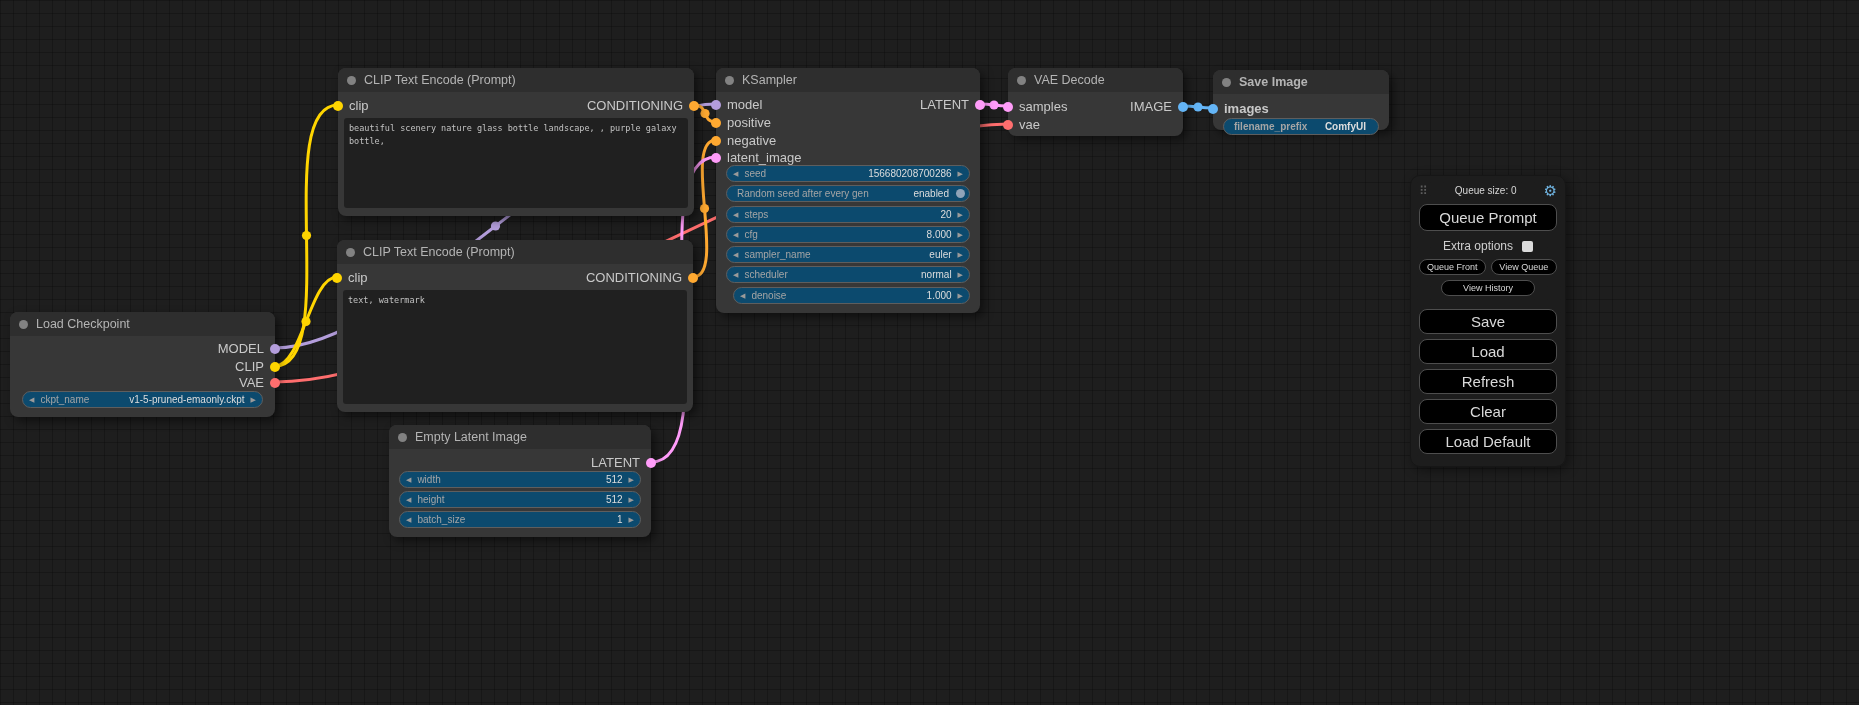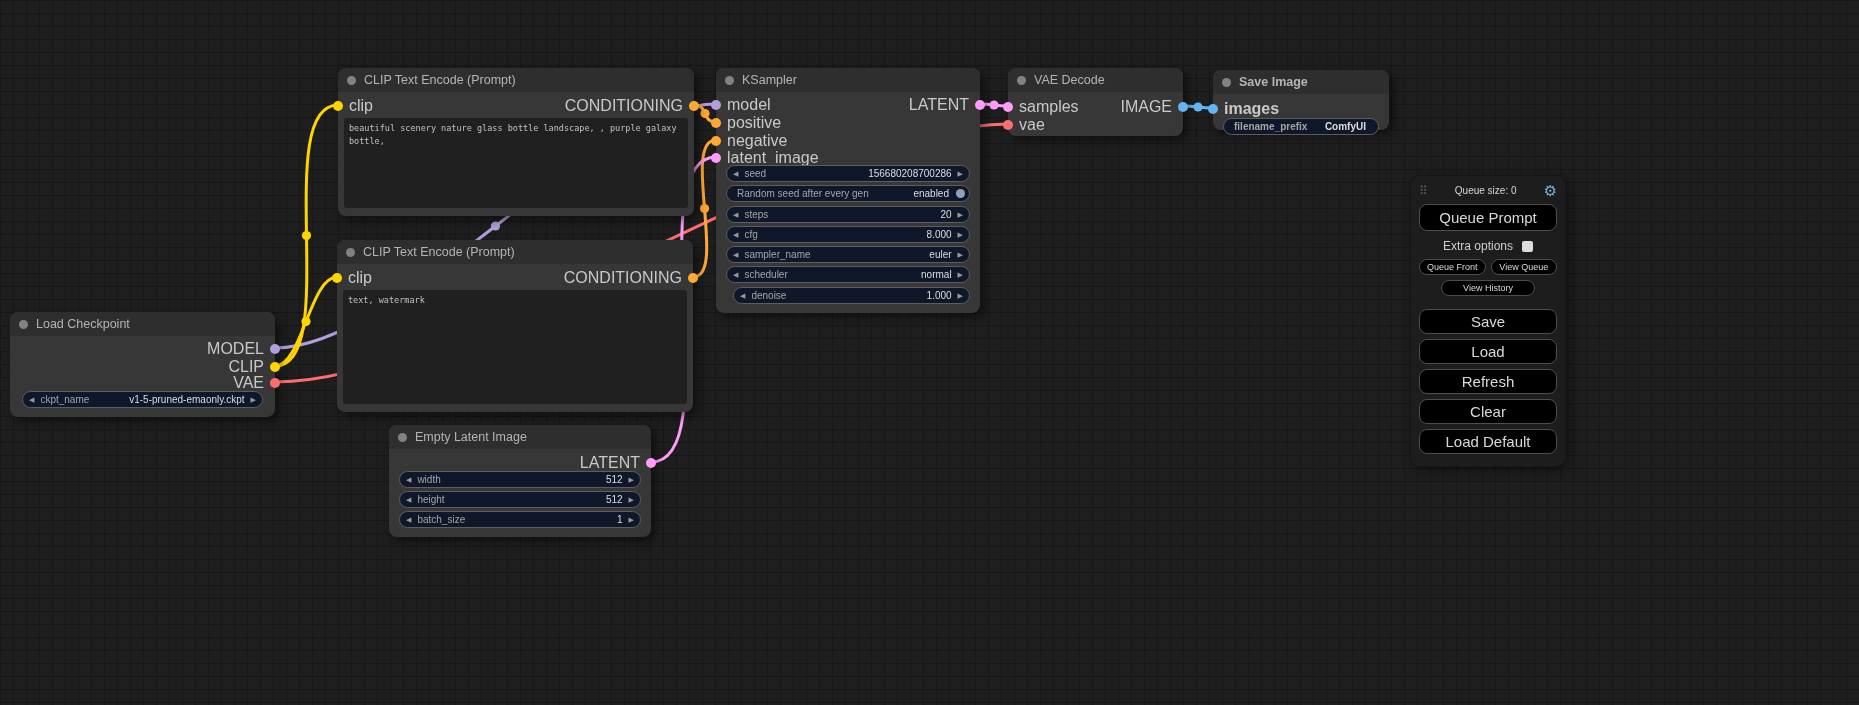--- a/index.html
+++ b/index.html
@@ -14,26 +14,26 @@
   svg.links { position:absolute; left:0; top:0; z-index:1; pointer-events:none; }
   svg.links path { fill:none; stroke-width:3; stroke-linecap:round; }
 
   .node { position:absolute; z-index:2; background:#373737; border-radius:8px;
     box-shadow:4px 4px 10px rgba(0,0,0,.5); }
   .node-title { height:24px; background:#2e2e2e; border-radius:8px 8px 0 0;
     display:flex; align-items:center; padding:0 9px; color:#b4b4b4; font-size:12.5px; }
   .tdot { width:9px; height:9px; border-radius:50%; background:#828282; margin-right:8px; flex:none; }
 
   .slot { position:absolute; display:flex; align-items:center; gap:6px;
-    font-size:16px; color:#c9c9c9; height:11px; white-space:nowrap; }
+    font-size:13px; color:#c9c9c9; height:11px; white-space:nowrap; }
   .slot.in  { left:-5px; }
   .slot.out { right:-5px; flex-direction:row-reverse; }
   .slot .dot { width:10px; height:10px; border-radius:50%; flex:none; }
 
-  .widget { position:absolute; height:17px; background:#0f172a;
+  .widget { position:absolute; height:17px; background:#0c4a6e;
     border:1px solid #5e5e5e; border-radius:9px; display:flex; align-items:center;
     font-size:10px; white-space:nowrap; overflow:hidden; }
   .widget .arr { color:#9a9a9a; font-size:7px; padding:0 6px; flex:none; }
   .widget .wlabel { color:#a5a5a5; }
   .widget .wlabel.pad { padding-left:10px; }
   .widget .wvalue { margin-left:auto; color:#dddddd; }
   .widget .wvalue.pad { padding-right:12px; }
   .widget .knob { width:9px; height:9px; border-radius:50%; margin:0 4px 0 7px; flex:none; }
 
   .node textarea { position:absolute; background:#202020; border:none; border-radius:3px;

